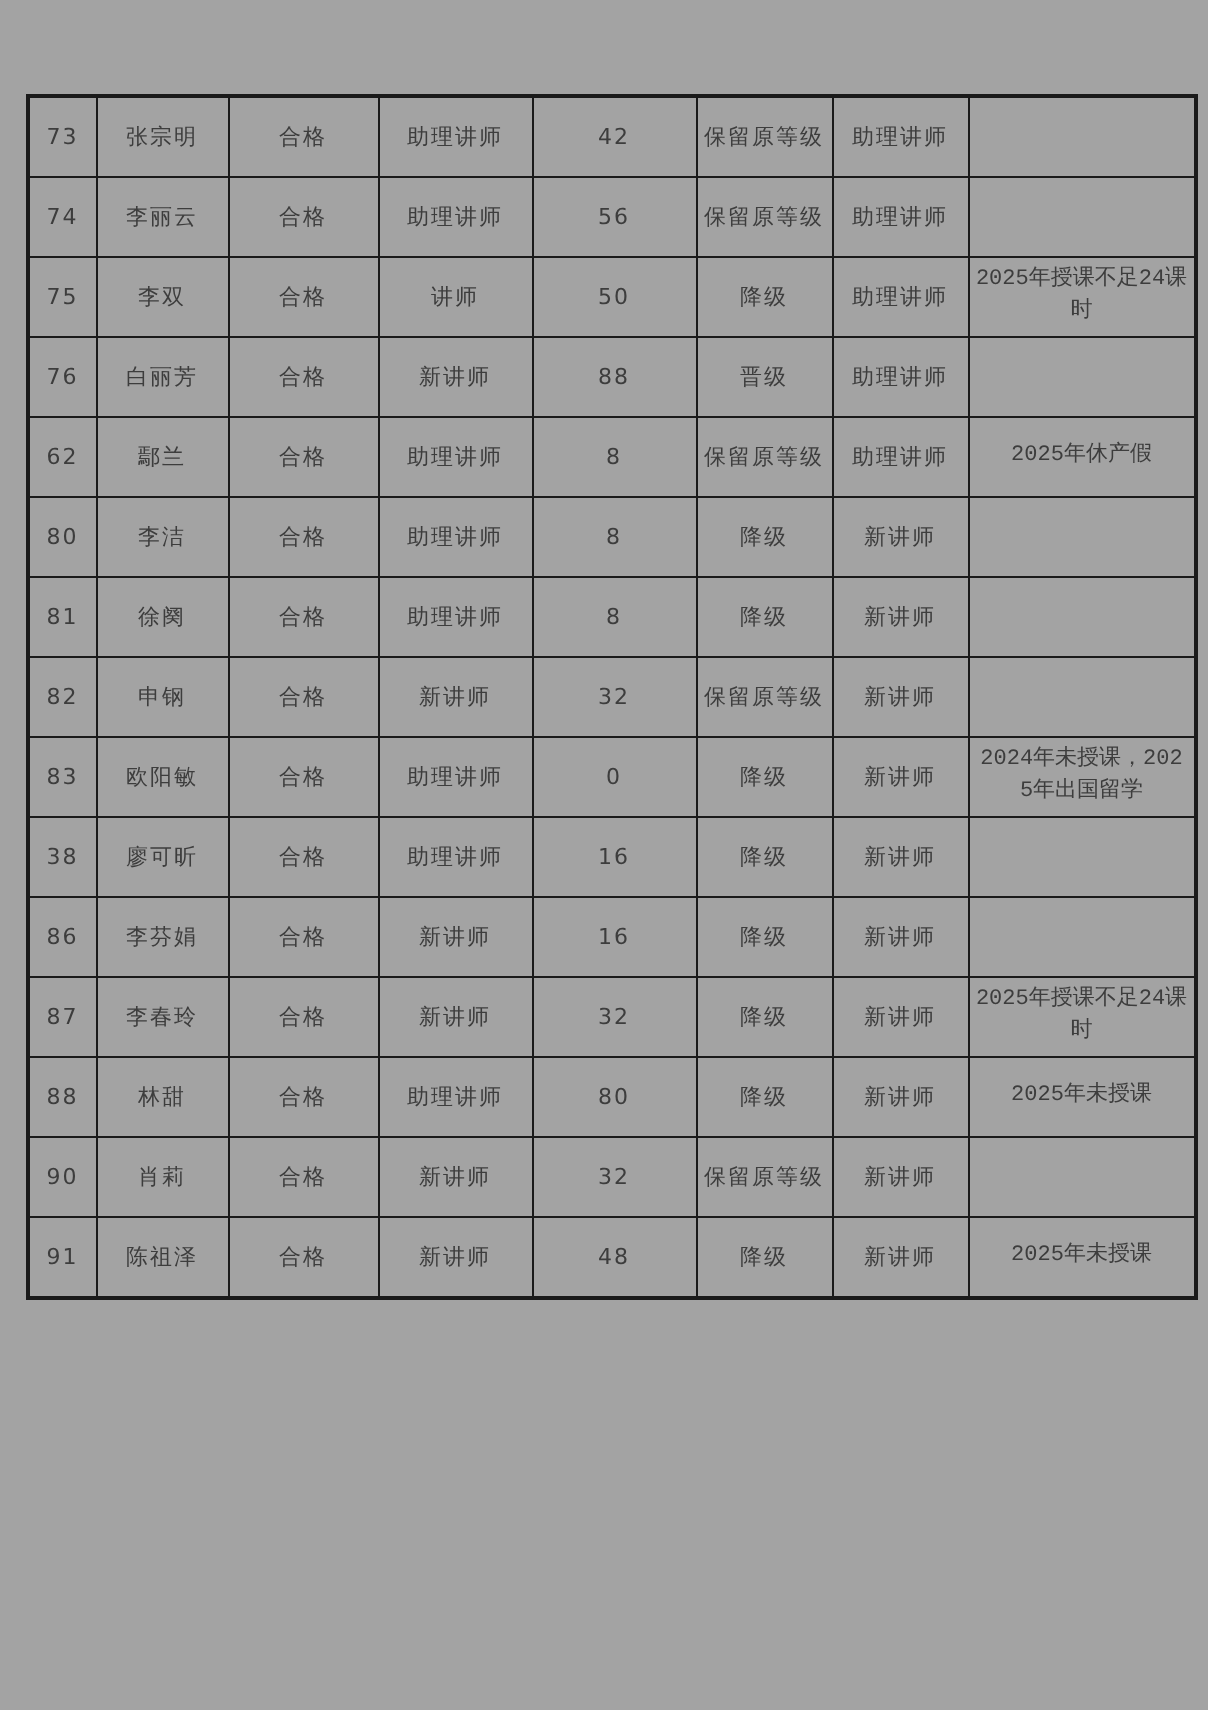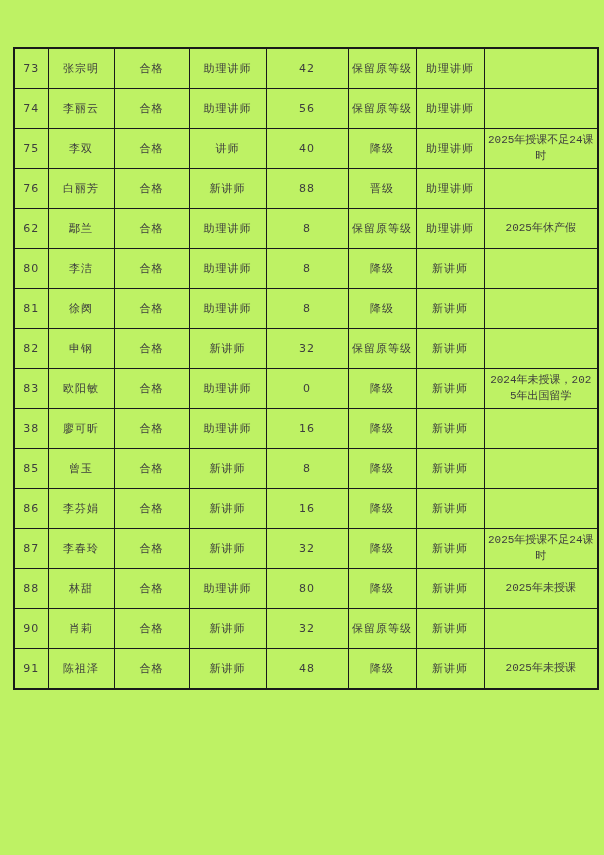--- a/index.html
+++ b/index.html
@@ -5,21 +5,21 @@
   html, body {
     margin: 0;
     padding: 0;
     background: #ffffff;
     font-family: "DejaVu Sans", sans-serif;
   }
   .page {
     position: relative;
     width: 604px;
     height: 855px;
-    background: #bef264;
+    background: #a3a3a3;
     overflow: hidden;
   }
   table.doc-table {
     position: absolute;
     left: 13px;
     top: 47px;
     border-collapse: collapse;
     table-layout: fixed;
     width: 584px;
     border: 2px solid #1a1a1a;
@@ -76,21 +76,21 @@
           <td class="cell-hours">56</td>
           <td class="cell-action">保留原等级</td>
           <td class="cell-new-title">助理讲师</td>
           <td class="cell-remark"></td>
         </tr>
         <tr>
           <td class="cell-index">75</td>
           <td class="cell-name">李双</td>
           <td class="cell-result">合格</td>
           <td class="cell-original-title">讲师</td>
-          <td class="cell-hours">40</td>
+          <td class="cell-hours">50</td>
           <td class="cell-action">降级</td>
           <td class="cell-new-title">助理讲师</td>
           <td class="cell-remark">2025年授课不足24课时</td>
         </tr>
         <tr>
           <td class="cell-index">76</td>
           <td class="cell-name">白丽芳</td>
           <td class="cell-result">合格</td>
           <td class="cell-original-title">新讲师</td>
           <td class="cell-hours">88</td>
@@ -147,30 +147,20 @@
           <td class="cell-action">降级</td>
           <td class="cell-new-title">新讲师</td>
           <td class="cell-remark">2024年未授课，2025年出国留学</td>
         </tr>
         <tr>
           <td class="cell-index">38</td>
           <td class="cell-name">廖可昕</td>
           <td class="cell-result">合格</td>
           <td class="cell-original-title">助理讲师</td>
           <td class="cell-hours">16</td>
-          <td class="cell-action">降级</td>
-          <td class="cell-new-title">新讲师</td>
-          <td class="cell-remark"></td>
-        </tr>
-        <tr>
-          <td class="cell-index">85</td>
-          <td class="cell-name">曾玉</td>
-          <td class="cell-result">合格</td>
-          <td class="cell-original-title">新讲师</td>
-          <td class="cell-hours">8</td>
           <td class="cell-action">降级</td>
           <td class="cell-new-title">新讲师</td>
           <td class="cell-remark"></td>
         </tr>
         <tr>
           <td class="cell-index">86</td>
           <td class="cell-name">李芬娟</td>
           <td class="cell-result">合格</td>
           <td class="cell-original-title">新讲师</td>
           <td class="cell-hours">16</td>

